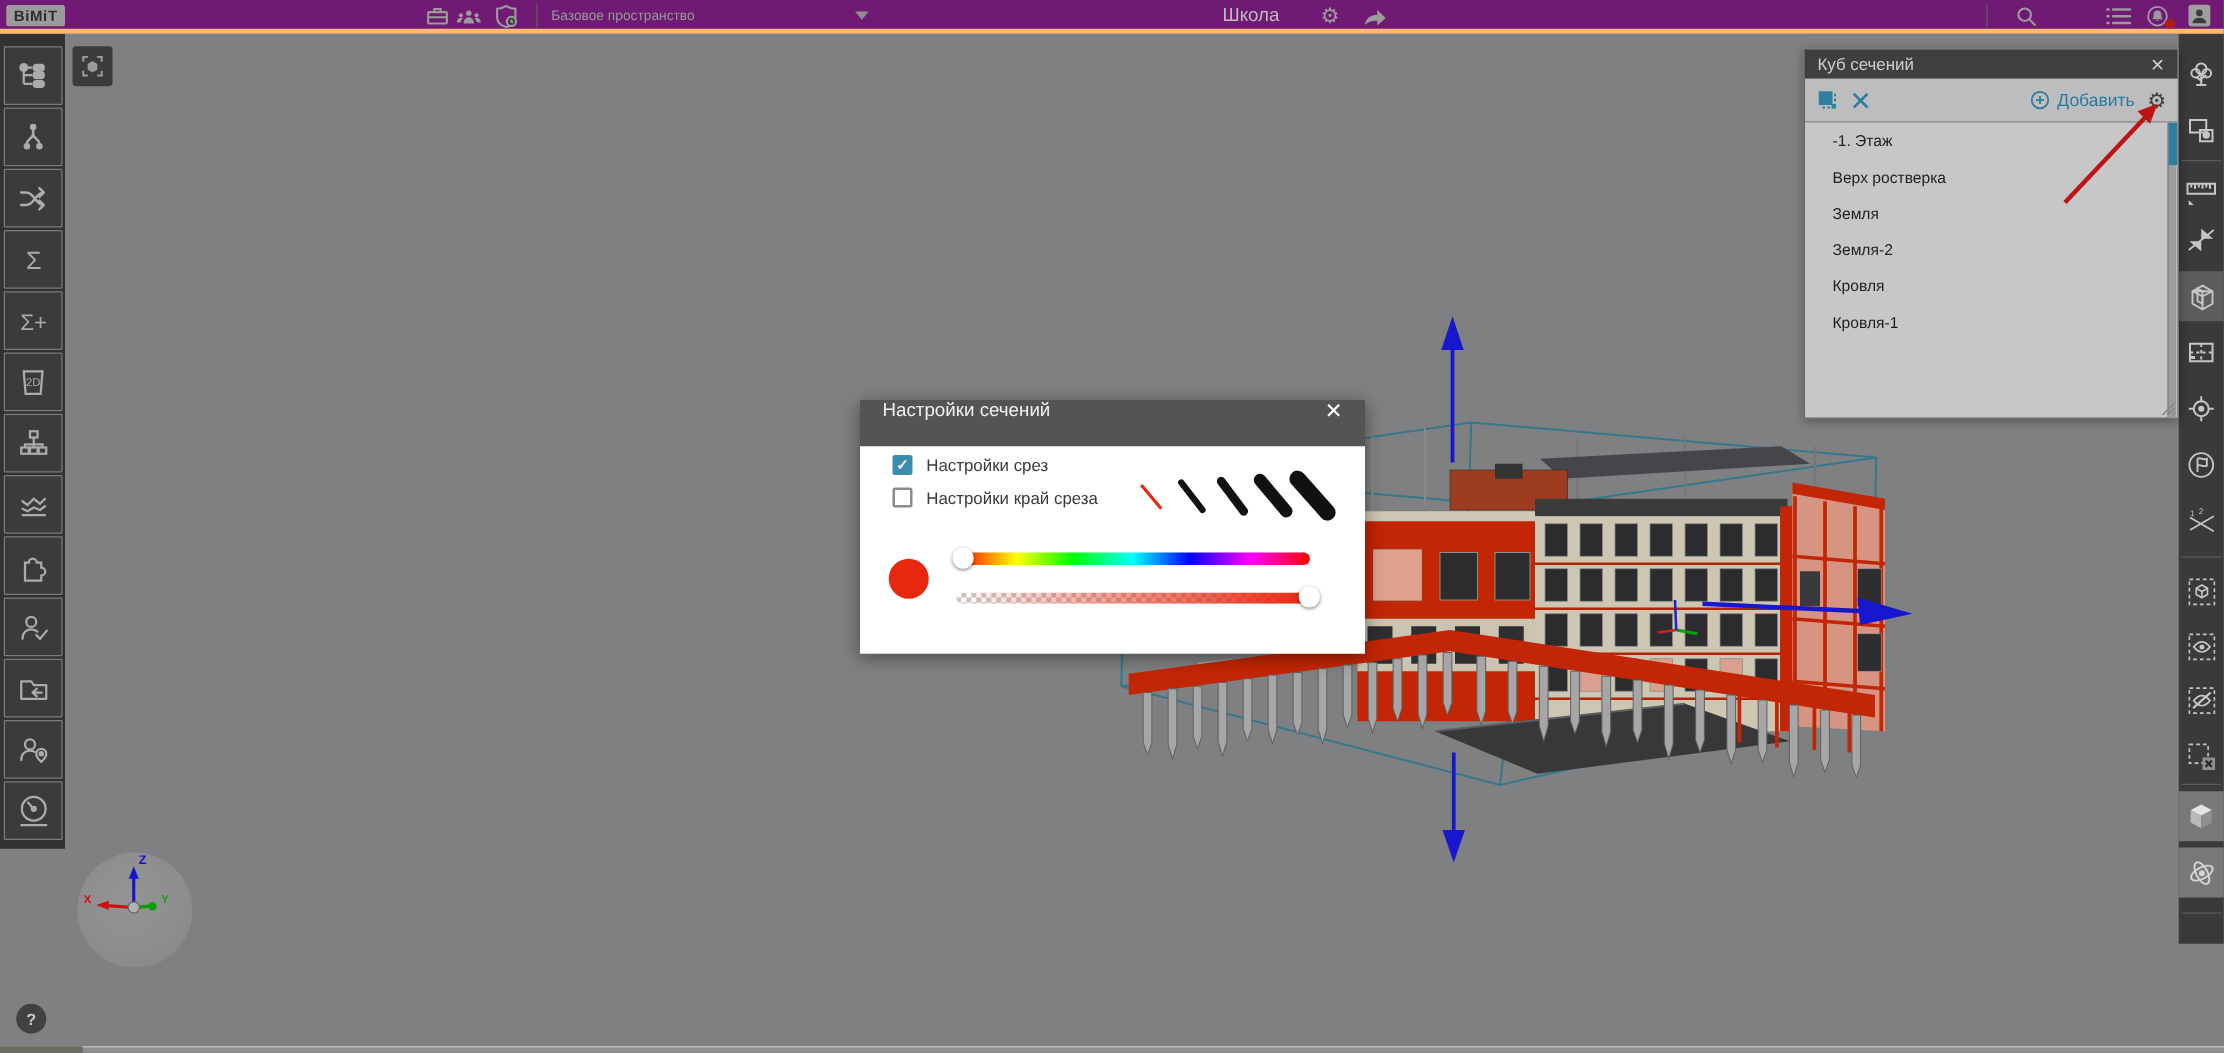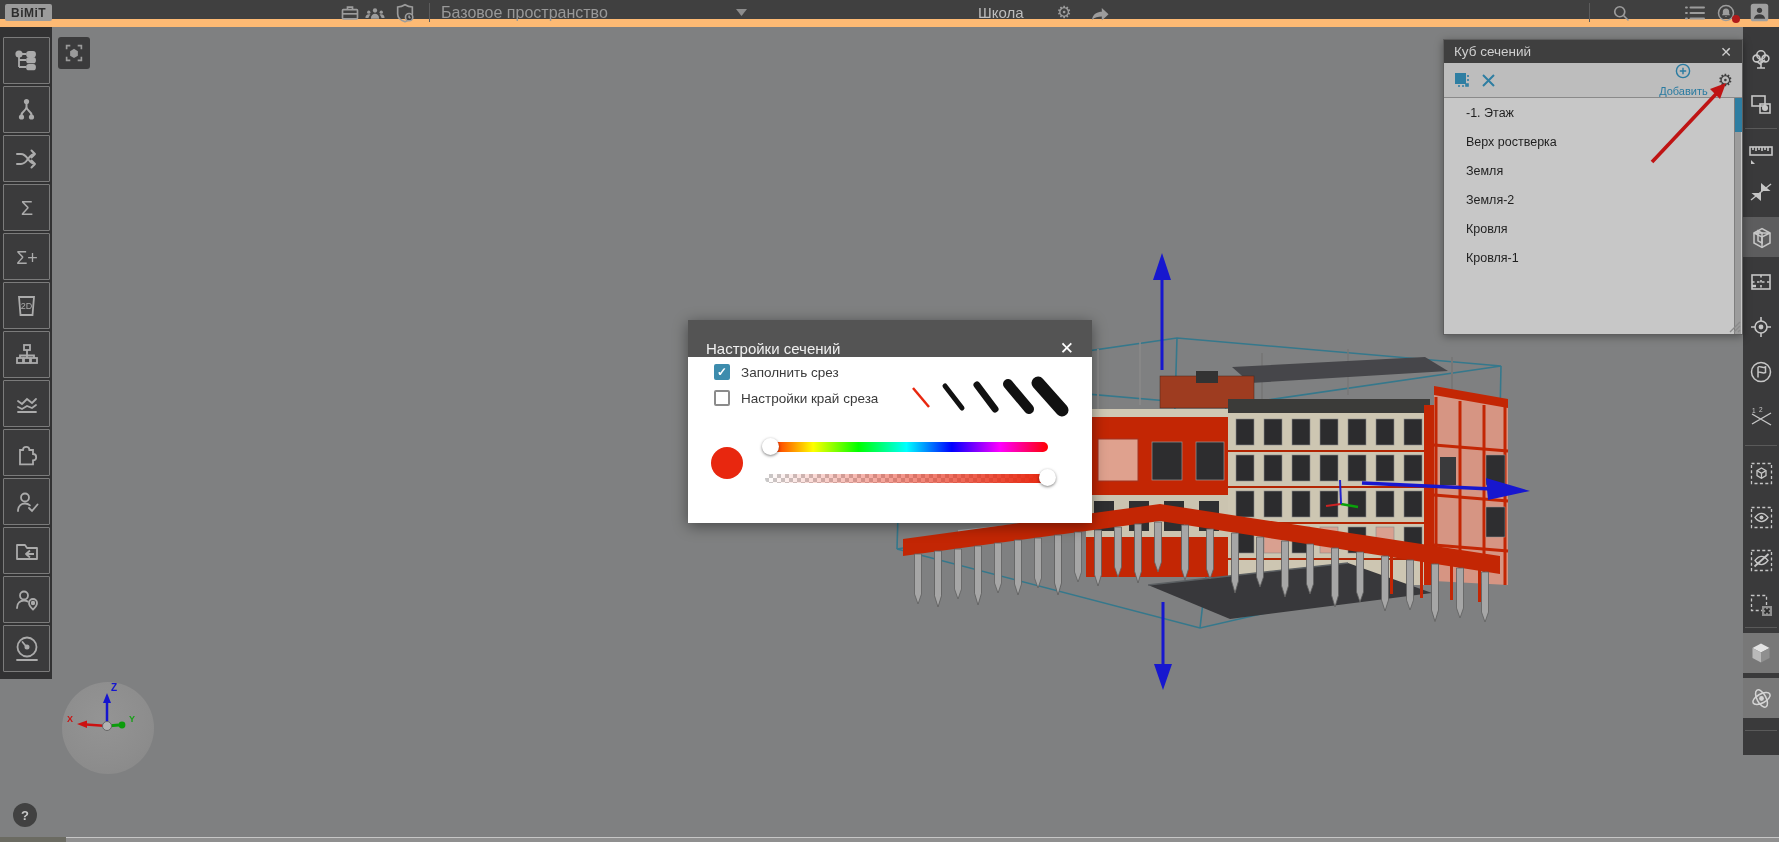--- a/index.html
+++ b/index.html
@@ -1,24 +1,24 @@
 <!DOCTYPE html>
 <html><head>
 <meta charset="utf-8">
 <style>
   * { margin:0; padding:0; box-sizing:border-box; }
   html,body { width:1779px; height:842px; overflow:hidden; font-family:"Liberation Sans", sans-serif; background:#7f8081; }
 
   
-  .topbar { position:absolute; left:0; top:0; width:1779px; height:27px; background:#404040; border-bottom:8px solid #fdba74; z-index:100; }
+  .topbar { position:absolute; left:0; top:0; width:1779px; height:27px; background:#701a75; border-bottom:4px solid #fdba74; z-index:100; }
   .topbar .abs { position:absolute; top:0; height:25px; display:flex; align-items:center; }
   .logo { left:5px; top:4px; position:absolute; height:17px; padding:0 6px; background:#9b9b9b; color:#2e2e2e; font-weight:bold; font-size:12px; display:flex; align-items:center; border-radius:2px; letter-spacing:.5px; }
   .tb-icon { width:26px; justify-content:center; color:#9c9c9c; cursor:pointer; }
   .tb-sep { position:absolute; top:3px; width:1px; height:19px; background:#5c5c5c; }
-  .workspace { color:#989898; font-size:16px; gap:8px; cursor:pointer; }
+  .workspace { color:#989898; font-size:11px; gap:8px; cursor:pointer; }
   .tb-title { color:#bdbdbd; font-size:15px; }
   .bell-wrap { position:relative; }
   .bell-dot { position:absolute; right:-1px; bottom:2px; width:8px; height:8px; border-radius:50%; background:#b01a1a; }
 
   
   .viewport { position:absolute; left:0; top:27px; width:1779px; height:815px; background:#7f8081; }
   .scene { position:absolute; left:0; top:0; width:1779px; height:815px; z-index:1; }
   .bottom-strip { position:absolute; left:0; bottom:0; width:1779px; height:5px; background:#8f8f8f; border-top:1px solid #c6c6c6; z-index:15; }
   .bottom-strip .seg { position:absolute; left:0; top:-1px; width:66px; height:6px; background:#6b6b62; }
 
@@ -30,42 +30,42 @@
 
   
   .right-rail { position:absolute; left:1743px; top:0; width:36px; height:728px; background:#3a3a3b; z-index:20; }
   .rtb-btn { position:absolute; left:0; width:36px; height:40px; display:flex; align-items:center; justify-content:center; color:#c6c6c6; cursor:pointer; }
   .rtb-btn.active { background:#5d5d5e; }
   .rtb-btn.greybg { background:#787878; color:#e8e8e8; }
   .rtb-div { position:absolute; left:2px; width:32px; height:1px; background:#5a5a5a; }
 
   
   .dialog { position:absolute; left:688px; top:293px; width:404px; height:203px; background:#fff; z-index:40; box-shadow:0 3px 14px rgba(0,0,0,.45); }
-  .dialog-title { height:37px; background:#545454; color:#f0f0f0; font-size:15px; display:flex; align-items:flex-end; padding:0 18px; }
+  .dialog-title { height:37px; background:#545454; color:#f0f0f0; font-size:15px; display:flex; align-items:flex-start; padding:0 18px; }
   .dialog-close { margin-left:auto; color:#fff; font-size:17px; cursor:pointer; line-height:1; }
   .cb-row { position:absolute; left:26px; display:flex; align-items:center; gap:11px; }
   .cb-box { width:16px; height:16px; border:2px solid #8b8b8b; border-radius:2px; background:#fff; display:flex; align-items:center; justify-content:center; cursor:pointer; }
   .cb-box.checked { background:#3d8cad; border-color:#3d8cad; color:#fff; font-size:12px; font-weight:bold; }
   .cb-label { font-size:13.5px; color:#3a3a3a; }
   .stroke-samples { position:absolute; left:215px; top:55px; }
   .color-circle { position:absolute; left:23px; top:127px; width:32px; height:32px; border-radius:50%; cursor:pointer; }
   .hue-bar { position:absolute; left:77px; top:122px; width:283px; height:10px; border-radius:5px; cursor:pointer;
     background:linear-gradient(to right,#f00,#ff0 17%,#0f0 33%,#0ff 50%,#00f 66%,#f0f 83%,#f00); }
   .alpha-bar { position:absolute; left:77px; top:154px; width:283px; height:9px; border-radius:4.5px; cursor:pointer;
     background:linear-gradient(to right, rgba(232,39,15,0), rgba(232,39,15,1)), repeating-conic-gradient(#c9c9c9 0% 25%, #ffffff 0% 50%);
     background-size:auto, 8px 8px; }
   .slider-thumb { position:absolute; width:17px; height:17px; border-radius:50%; background:#fff; box-shadow:0 1px 3px rgba(0,0,0,.5); cursor:pointer; }
 
   
   .panel { position:absolute; left:1443px; top:12px; width:300px; height:296px; background:#c7c7c7; border:1px solid #5e5e5e; z-index:30; box-shadow:0 2px 8px rgba(0,0,0,.35); }
   .panel-title { height:23px; background:#3f3f3f; color:#cfcfcf; font-size:13.5px; display:flex; align-items:center; padding:0 10px; }
   .panel-close { margin-left:auto; color:#cfcfcf; font-size:14px; cursor:pointer; line-height:1; }
   .panel-toolbar { height:35px; background:#bdbdbd; border-bottom:1px solid #8a8a8a; display:flex; align-items:center; padding:0 9px; gap:10px; }
   .panel-toolbar .spacer { flex:1; }
-  .add-group { display:flex; align-items:center; gap:6px; color:#2a7ba1; font-size:11px; cursor:pointer;flex-direction:column; }
+  .add-group { display:flex; align-items:flex-end; gap:6px; color:#2a7ba1; font-size:14px; cursor:pointer; }
   .panel-gear { color:#3f3f3f; font-size:17px; cursor:pointer; line-height:1; }
   .panel-list { position:relative; height:236px; overflow:hidden; }
   .plist-row { height:29px; display:flex; align-items:center; padding-left:22px; font-size:12.5px; color:#1f1f1f; cursor:pointer; }
   .plist-row.group { padding-left:12px; font-style:italic; letter-spacing:2px; color:#3a3a3a; font-size:12px; cursor:default; }
   .panel-scroll { position:absolute; right:1px; top:0; width:7px; height:236px; background:#9c9c9c; border-left:1px solid #7e7e7e; }
   .panel-thumb { position:absolute; left:0; top:0; width:7px; height:34px; background:#2e7ea2; cursor:pointer; }
   .resize-grip { position:absolute; right:1px; bottom:1px; cursor:nwse-resize; }
 
   
   .nav-sphere { position:absolute; left:62px; top:655px; width:92px; height:92px; border-radius:50%; z-index:5; cursor:grab;
@@ -515,21 +515,21 @@
 
   <div class="dialog">
     <div class="dialog-title">
       <span>Настройки сечений</span>
       <span class="dialog-close">✕</span>
     </div>
     <div class="cb-row" style="top:44px">
       <span class="cb-box checked">
           <span>✓</span>
         </span>
-      <span class="cb-label">Заполнить срез</span>
+      <span class="cb-label">Настройки срез</span>
     </div>
     <div class="cb-row" style="top:70px">
       <span class="cb-box"></span>
       <span class="cb-label">Настройки край среза</span>
     </div>
 
     <svg class="stroke-samples" width="170" height="45" viewBox="0 0 170 45">
       <line x1="10" y1="13" x2="26" y2="32" stroke="#e8270f" stroke-width="2.5"></line>
       <line x1="42" y1="11" x2="59" y2="33" stroke="#111" stroke-width="5" stroke-linecap="round"></line>
       <line x1="74" y1="10" x2="92" y2="34" stroke="#111" stroke-width="7" stroke-linecap="round"></line>

